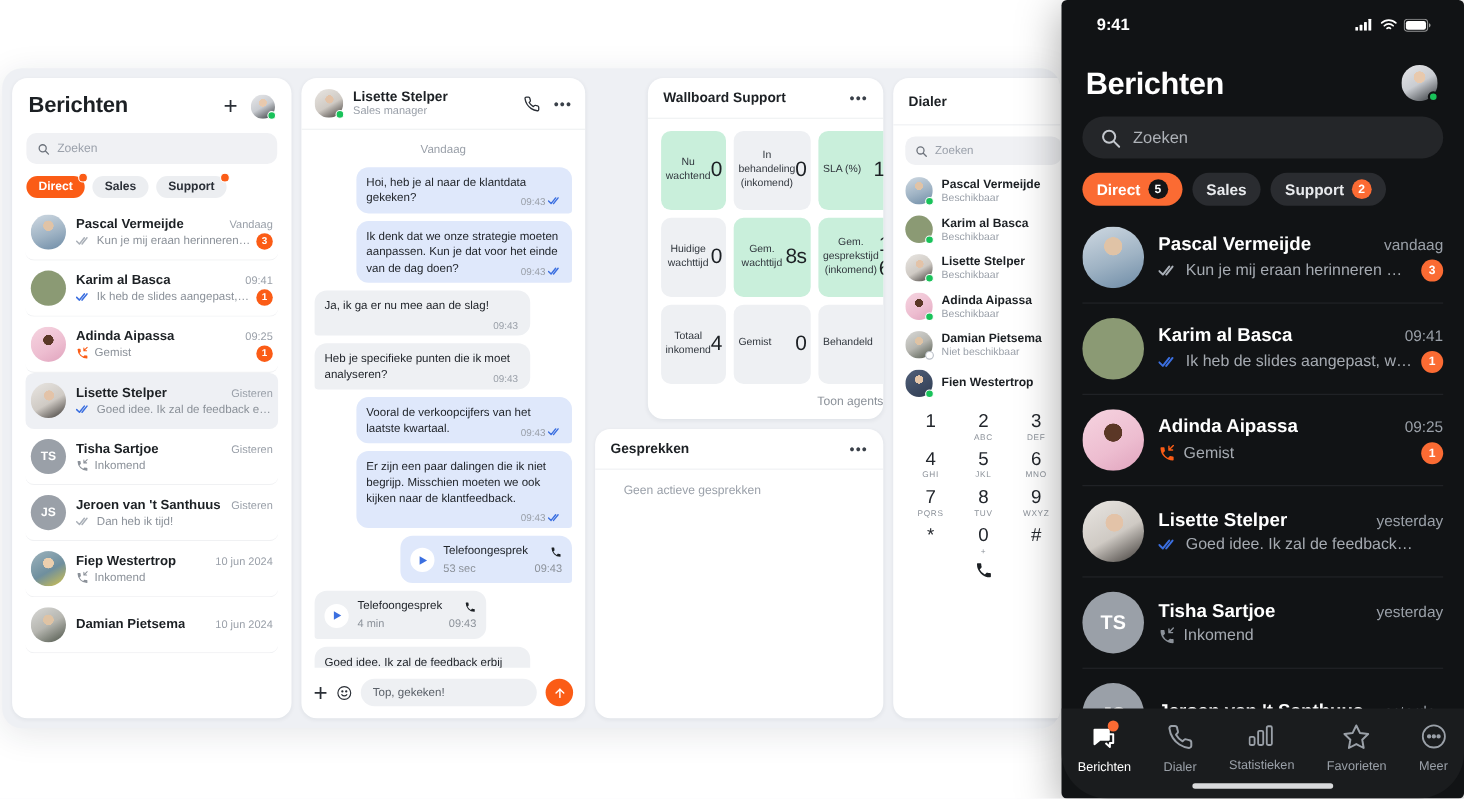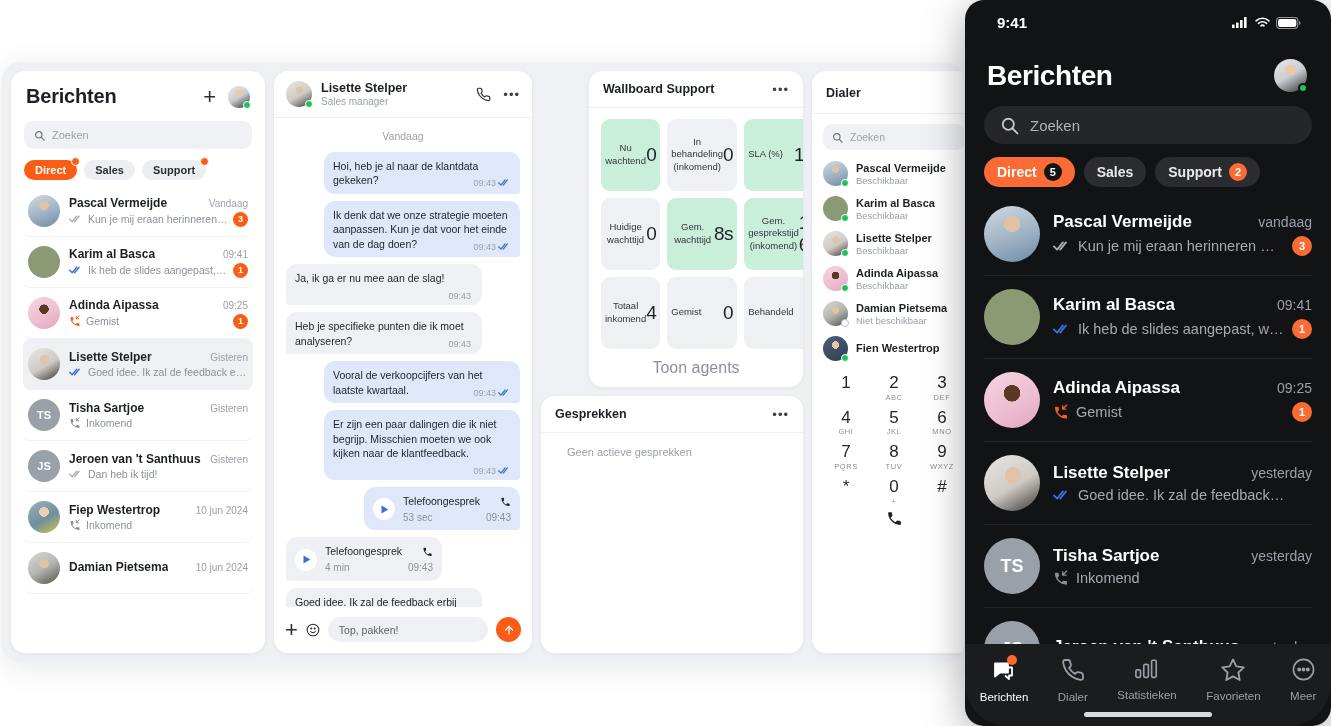--- a/index.html
+++ b/index.html
@@ -129,21 +129,21 @@
     display:grid; grid-template-columns: repeat(3,1fr); gap:7px; padding: 11px 12px 4px;
   }
   .tile {
     border-radius:9px; background:#eef0f3; padding:8px 4px 9px;
     display:flex; flex-direction:row; align-items:center; justify-content:space-between;
     min-height:72px;
   }
   .tile.green { background:#c9efdb; }
   .tile-label { font-size:9.5px; color:#30363d; text-align:center; line-height:1.3;}
   .tile-val { font-size:19px; font-weight:400; color:#1c2024; letter-spacing:-.5px;}
-  .show-agents { text-align:center; font-size:16px; color:#8b9199; padding:6px 0 10px;}
+  .show-agents { text-align:right; font-size:11px; color:#8b9199; padding:6px 0 10px;}
   .empty-txt { font-size:11px; color:#9aa0a9; padding:13px 14px;margin-left:12px;}
 
   
   .col-dial { width:164px; flex:0 0 164px; }
   .dial-head { padding:12px 14px; border-bottom:1px solid #eef0f2;}
   .dial-search {
     margin:10px 11px 2px; height:26px; border-radius:9px; background:#f0f1f4;
     display:flex; align-items:center; gap:7px; padding:0 9px;
   }
   .dial-search .ph { font-size:10.5px; color:#9ba1ab;}
@@ -158,21 +158,21 @@
   .stat-dot.off { background:#fff; border:1.5px solid #b9bec6; }
   .keypad { display:grid; grid-template-columns:repeat(3,1fr); row-gap:7px; padding: 8px 10px 0;}
   .key { text-align:center; cursor:pointer;}
   .key-num { font-size:17px; color:#22262c; line-height:1.1;}
   .key-sub { font-size:7.5px; color:#8b9199; letter-spacing:.6px;}
   .callkey { grid-column: 2; display:flex; justify-content:center; padding-top:4px;}
 
   
   .phone {
     position:absolute; right:0px; top:0px; width:366px; height:726px;
-    background:#111315; border-radius:19px; overflow:hidden;
+    background:#111315; border-radius:5px; overflow:hidden;
     box-shadow:0 8px 40px rgba(0,0,0,.35);
   }
   .statusbar { display:flex; align-items:center; justify-content:space-between; padding:14px 30px 0 32px; }
   .sb-time { color:#fff; font-size:15px; font-weight:700;}
   .sb-right { display:flex; align-items:center; gap:6px; }
   .ph-title-row { display:flex; align-items:center; justify-content:space-between; padding: 28px 24px 0 22px;}
   .ph-title { color:#fff; font-size:28px; font-weight:700; letter-spacing:-.4px;}
   .ph-av { width:33px; height:33px; border-radius:50%; position:relative; background-size:cover; background-position:center;}
   .ph-av .dot-online { width:10px; height:10px; border:2px solid #111315; background:#19c25a;}
   .ph-search {
@@ -488,21 +488,21 @@
           </div>
       </div>
       <div class="composer">
         <span class="plus-icon">+</span>
         <svg width="14" height="14" viewBox="0 0 24 24" fill="none" stroke="#2a2f36" stroke-width="1.8">
             <circle cx="12" cy="12" r="10"></circle>
             <path d="M8 14.5s1.5 2 4 2 4-2 4-2" stroke-linecap="round"></path>
             <circle cx="9" cy="9.5" r=".9" fill="#2a2f36"></circle>
             <circle cx="15" cy="9.5" r=".9" fill="#2a2f36"></circle>
           </svg>
-        <div class="cmp-input">Top, pakken!</div>
+        <div class="cmp-input">Top, gekeken!</div>
         <div class="send">
           <svg width="12" height="12" viewBox="0 0 24 24" fill="none" stroke="#fff" stroke-width="2.6" stroke-linecap="round" stroke-linejoin="round">
               <line x1="12" y1="20" x2="12" y2="5"></line>
               <polyline points="5,12 12,5 19,12"></polyline>
             </svg>
         </div>
       </div>
     </div>
 
     <div class="col-wall">

